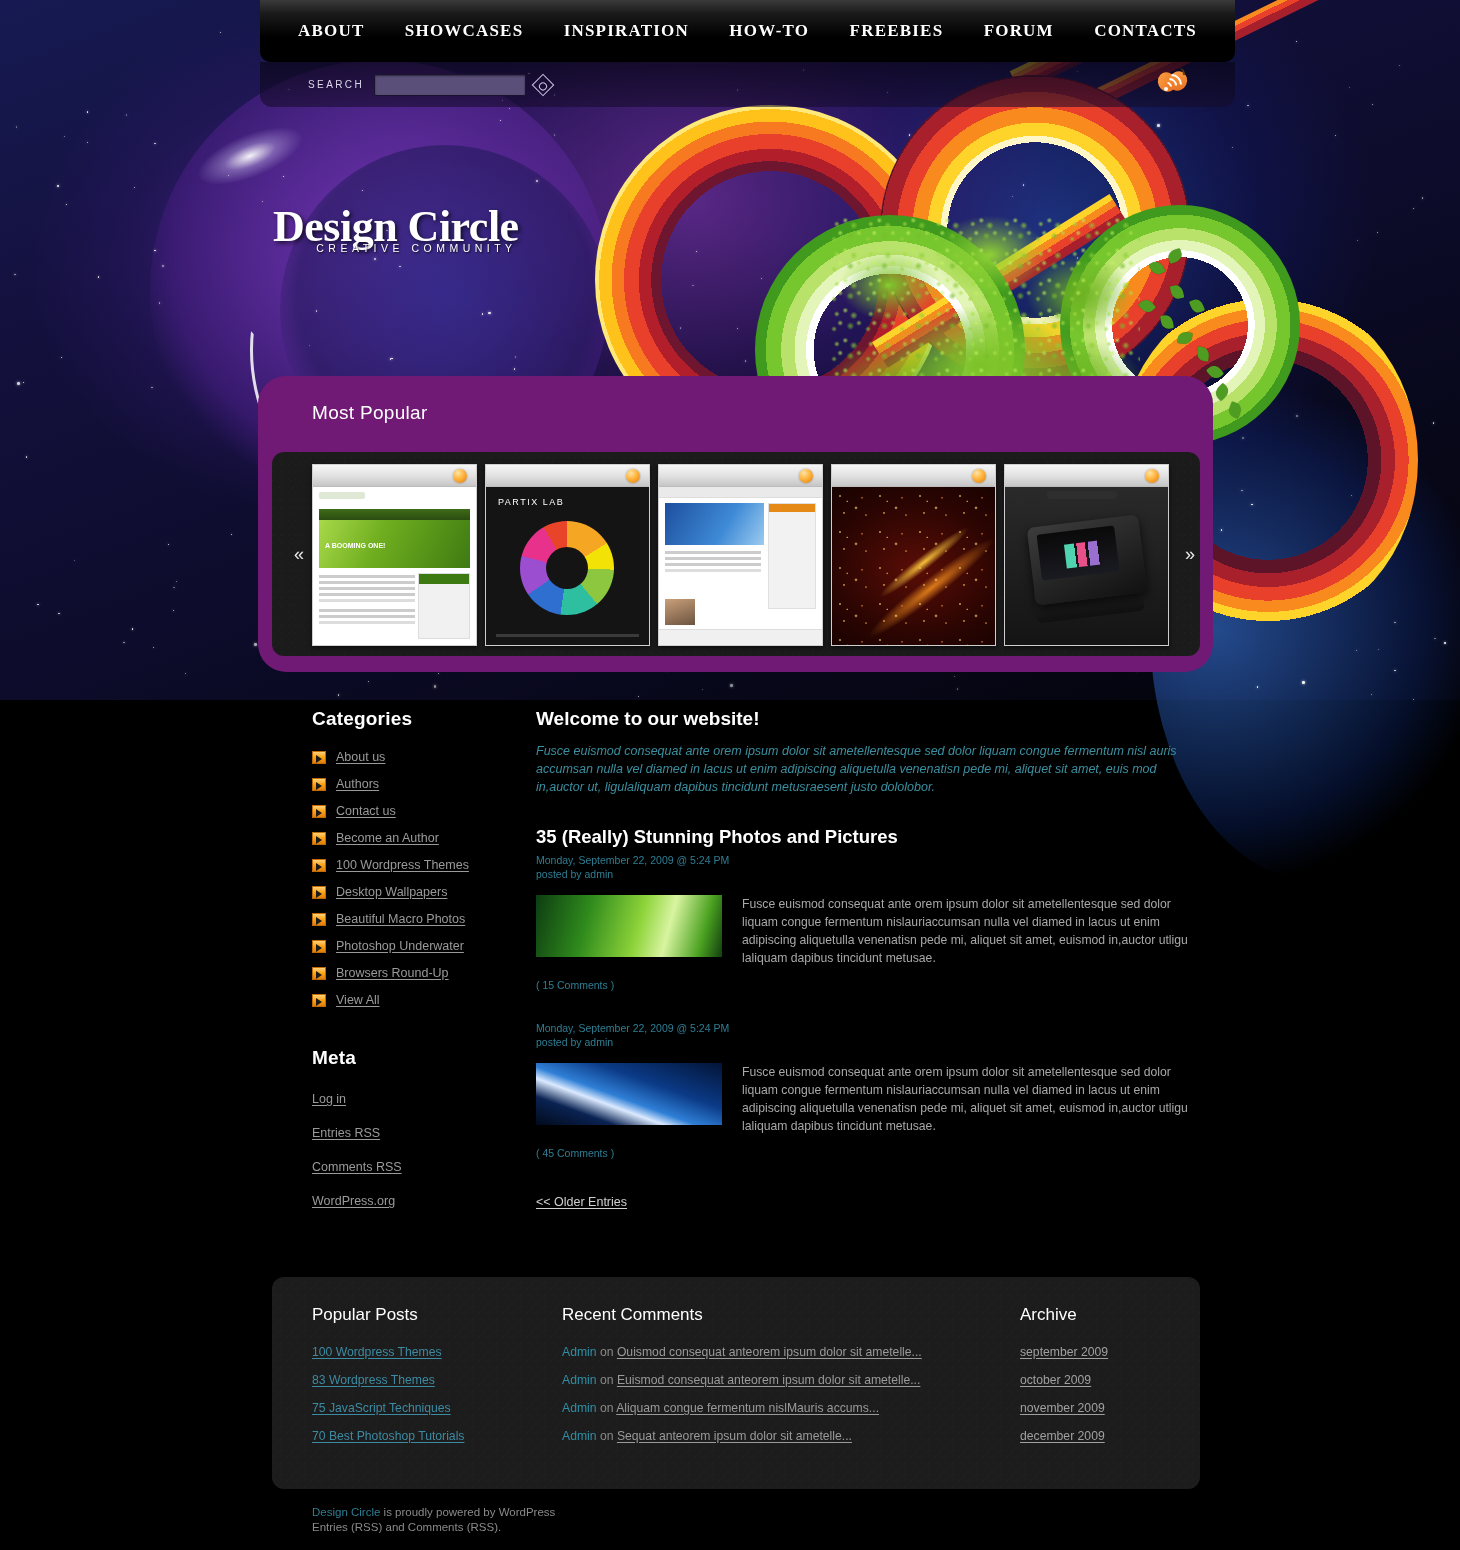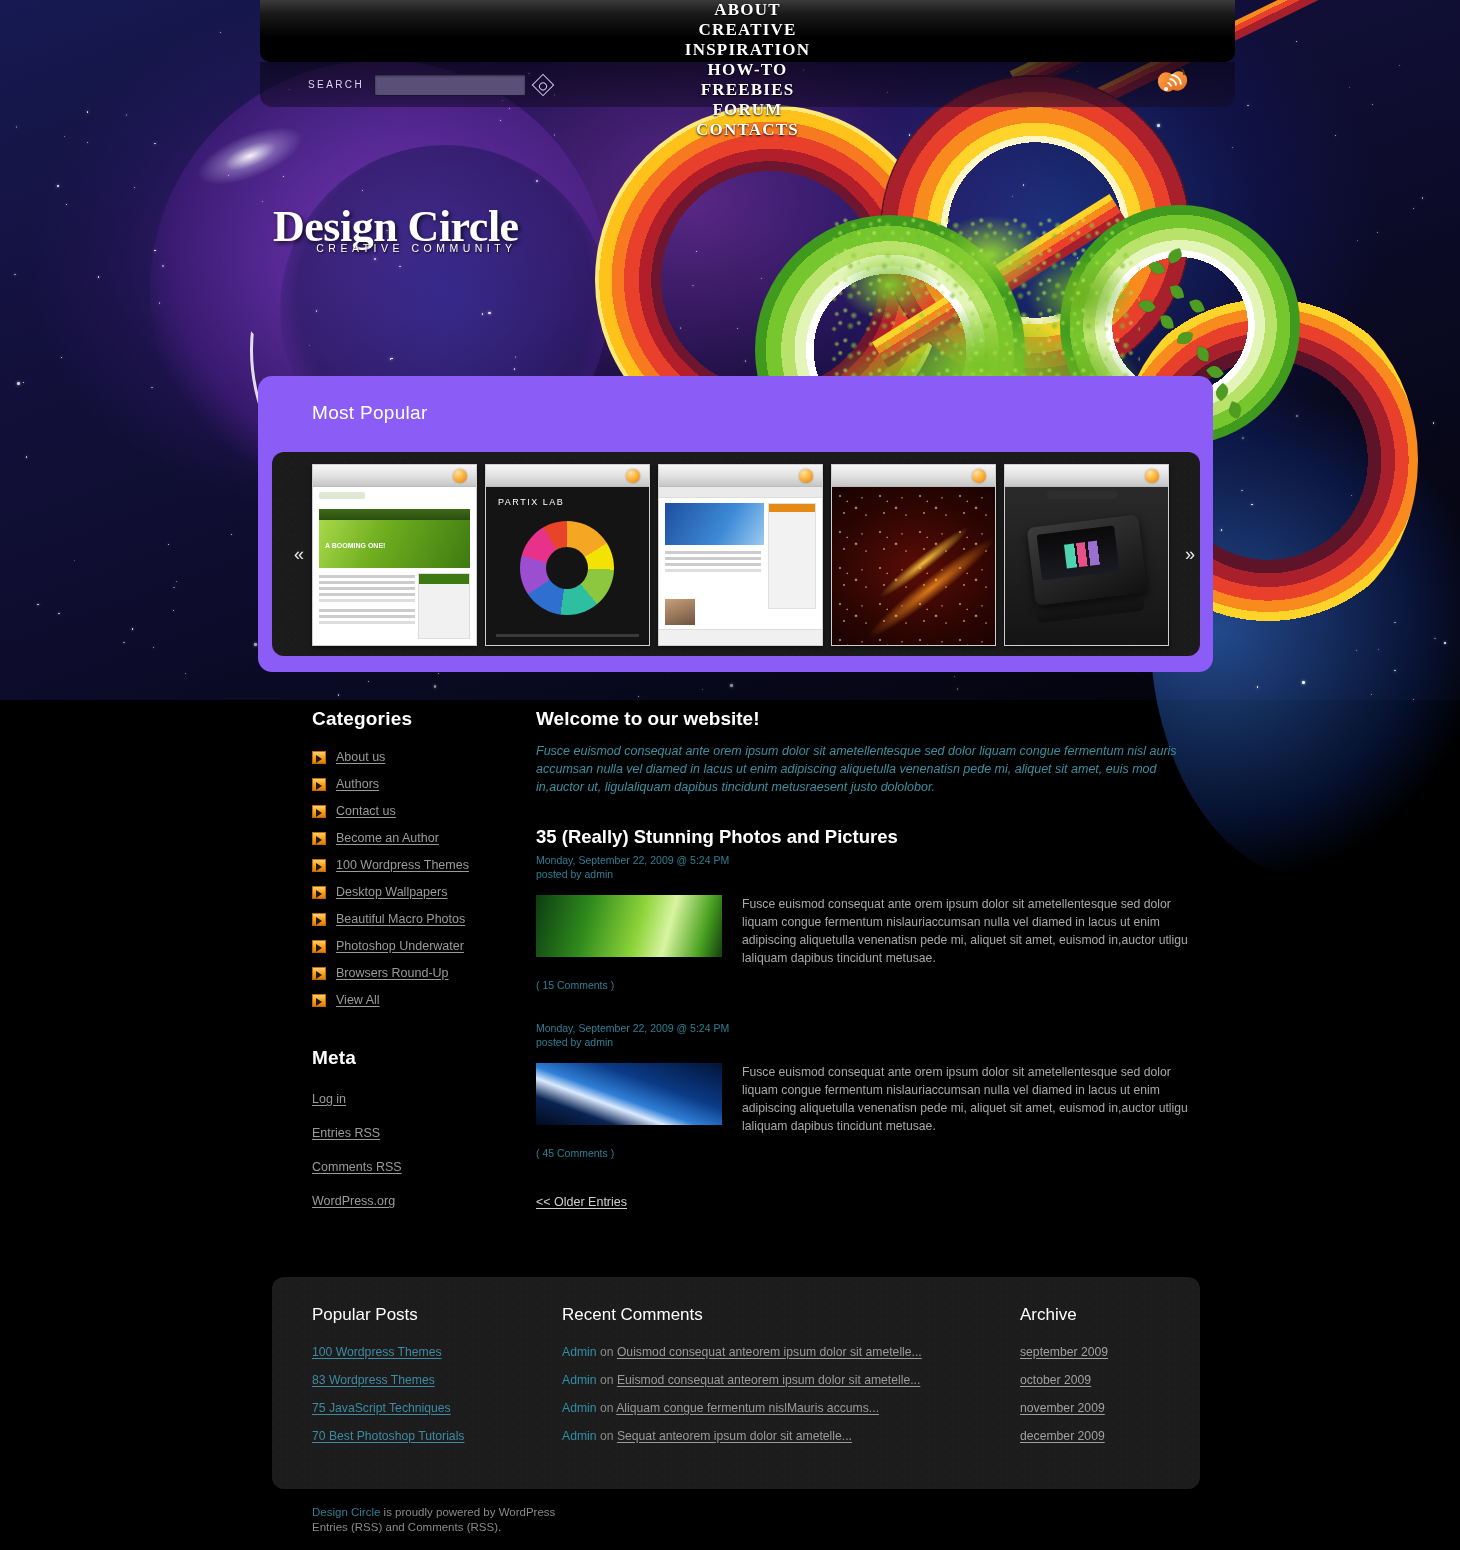--- a/index.html
+++ b/index.html
@@ -171,24 +171,23 @@
     background: #4f9c22; border-radius: 60% 10% 60% 10%;
     transform: rotate(18deg);
     box-shadow: 0 0 1px rgba(0,0,0,.4);
   }
 
   
   .topnav {
     position: absolute; left: 260px; top: 0; width: 975px; height: 62px;
     background: linear-gradient(to bottom, #3a3a3a 0%, #1a1a1a 22%, #000 60%, #000 100%);
     border-bottom-left-radius: 10px; border-bottom-right-radius: 10px;
-    display: flex; align-items: center; 
+    display: flex; align-items: center; justify-content: space-between;
     padding: 0 38px;
     z-index: 30;
-    flex-direction: column;
   }
   .topnav a {
     color: #fff; text-decoration: none;
     font-family: "Liberation Serif", serif;
     font-weight: bold; font-size: 17px; letter-spacing: 1.2px;
     text-shadow: 0 1px 2px #000;
     white-space: nowrap;
   }
 
   
@@ -249,24 +248,25 @@
   }
   .logo-sub {
     font-size: 10.5px; color: #fff; letter-spacing: 4.5px;
     text-align: right; margin-top: -7px; margin-right: 2px;
     text-shadow: 1px 1px 2px rgba(0,0,0,.8);
   }
 
   
   .popular-panel {
     position: absolute; left: 258px; top: 376px; width: 955px; height: 296px;
-    background: #8b5cf6;
+    background: #701a75;
     border-top-left-radius: 14px; border-top-right-radius: 14px;
     border-bottom-left-radius: 14px; border-bottom-right-radius: 14px;
     z-index: 14;
+    border-radius: 28px;
   }
   .popular-title {
     position: absolute; left: 54px; top: 26px;
     color: #fff; font-size: 19px; letter-spacing: .3px;
   }
   .carousel-wrap {
     position: absolute; left: 14px; top: 76px; width: 928px; height: 204px;
     background: #1b1b1b;
     border-radius: 12px;
     background-image:
@@ -739,21 +739,21 @@
         <div class="vine" style="left: 676px; top: 418px; transform: rotate(70deg);"></div>
         <div class="vine" style="left: 1215px; top: 386px; transform: rotate(137deg);"></div>
         <div class="vine" style="left: 1228px; top: 404px; transform: rotate(292deg);"></div>
         <div class="vine" style="left: 1150px; top: 262px; transform: rotate(61deg);"></div>
         <div class="vine" style="left: 1168px; top: 250px; transform: rotate(342deg);"></div>
       </div>
   </div>
 
   <nav class="topnav">
     <a href="#">ABOUT</a>
-    <a href="#">CREATIVE</a>
+    <a href="#">SHOWCASES</a>
     <a href="#">INSPIRATION</a>
     <a href="#">HOW-TO</a>
     <a href="#">FREEBIES</a>
     <a href="#">FORUM</a>
     <a href="#">CONTACTS</a>
   </nav>
 
   <div class="searchbar">
     <span class="search-label">SEARCH</span>
     <input class="search-input" type="text" placeholder="" style="">

